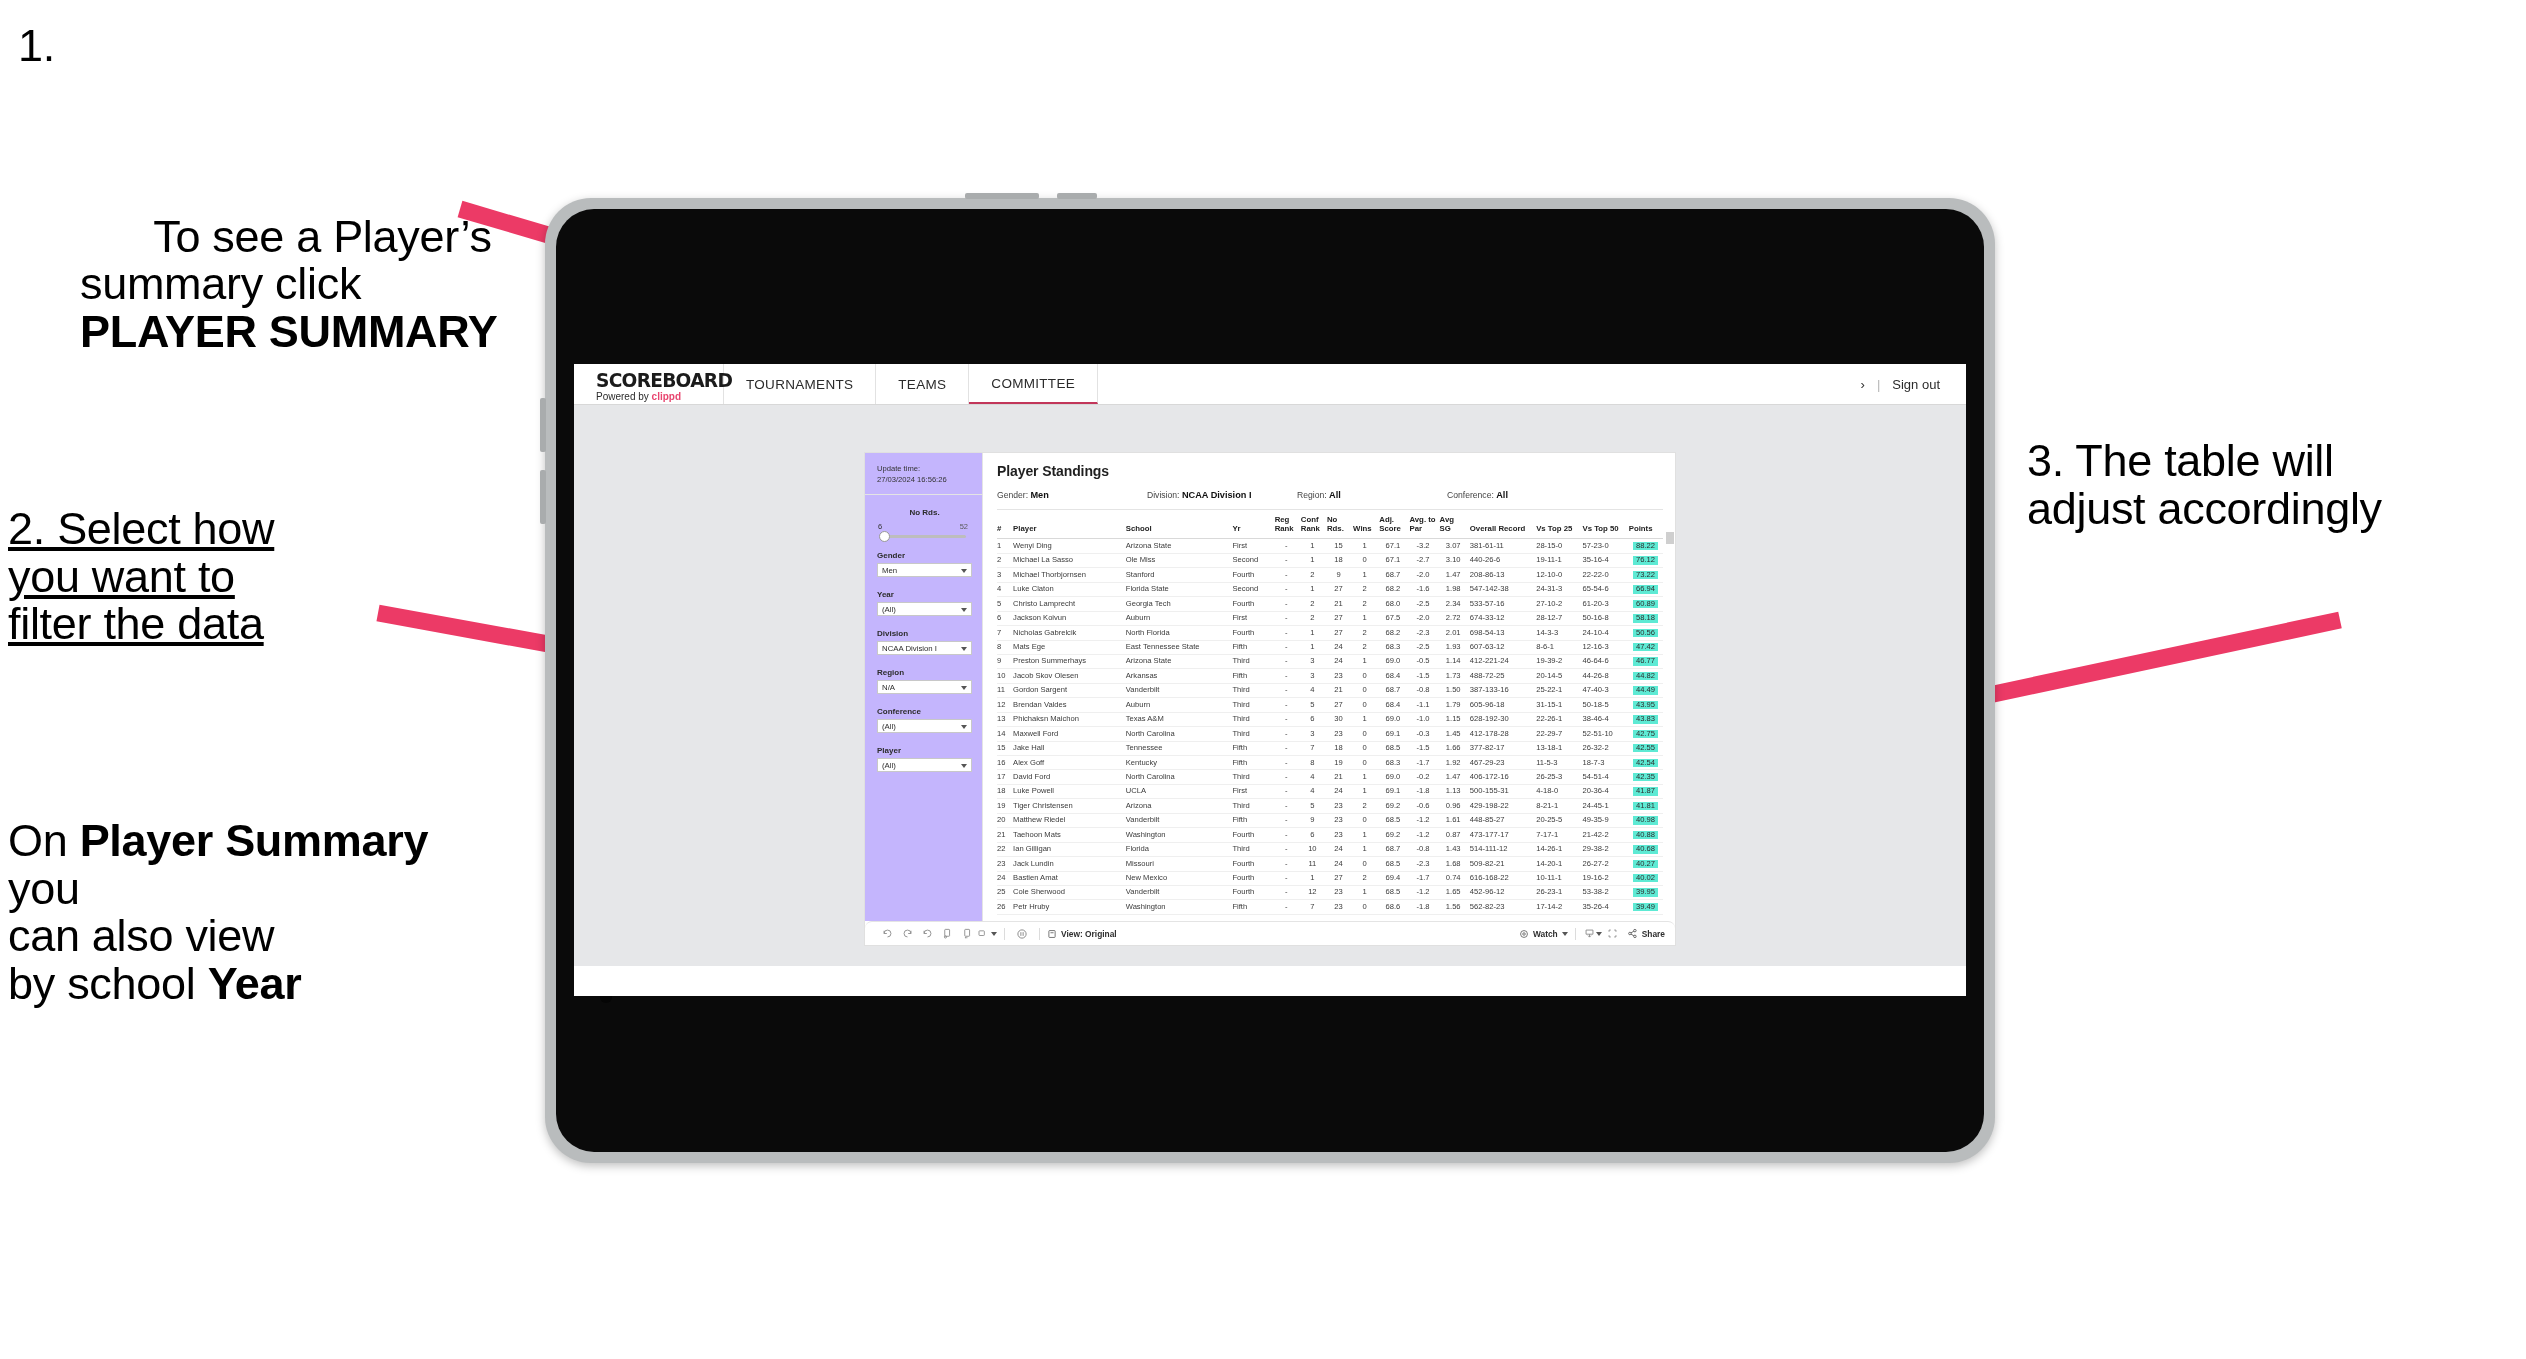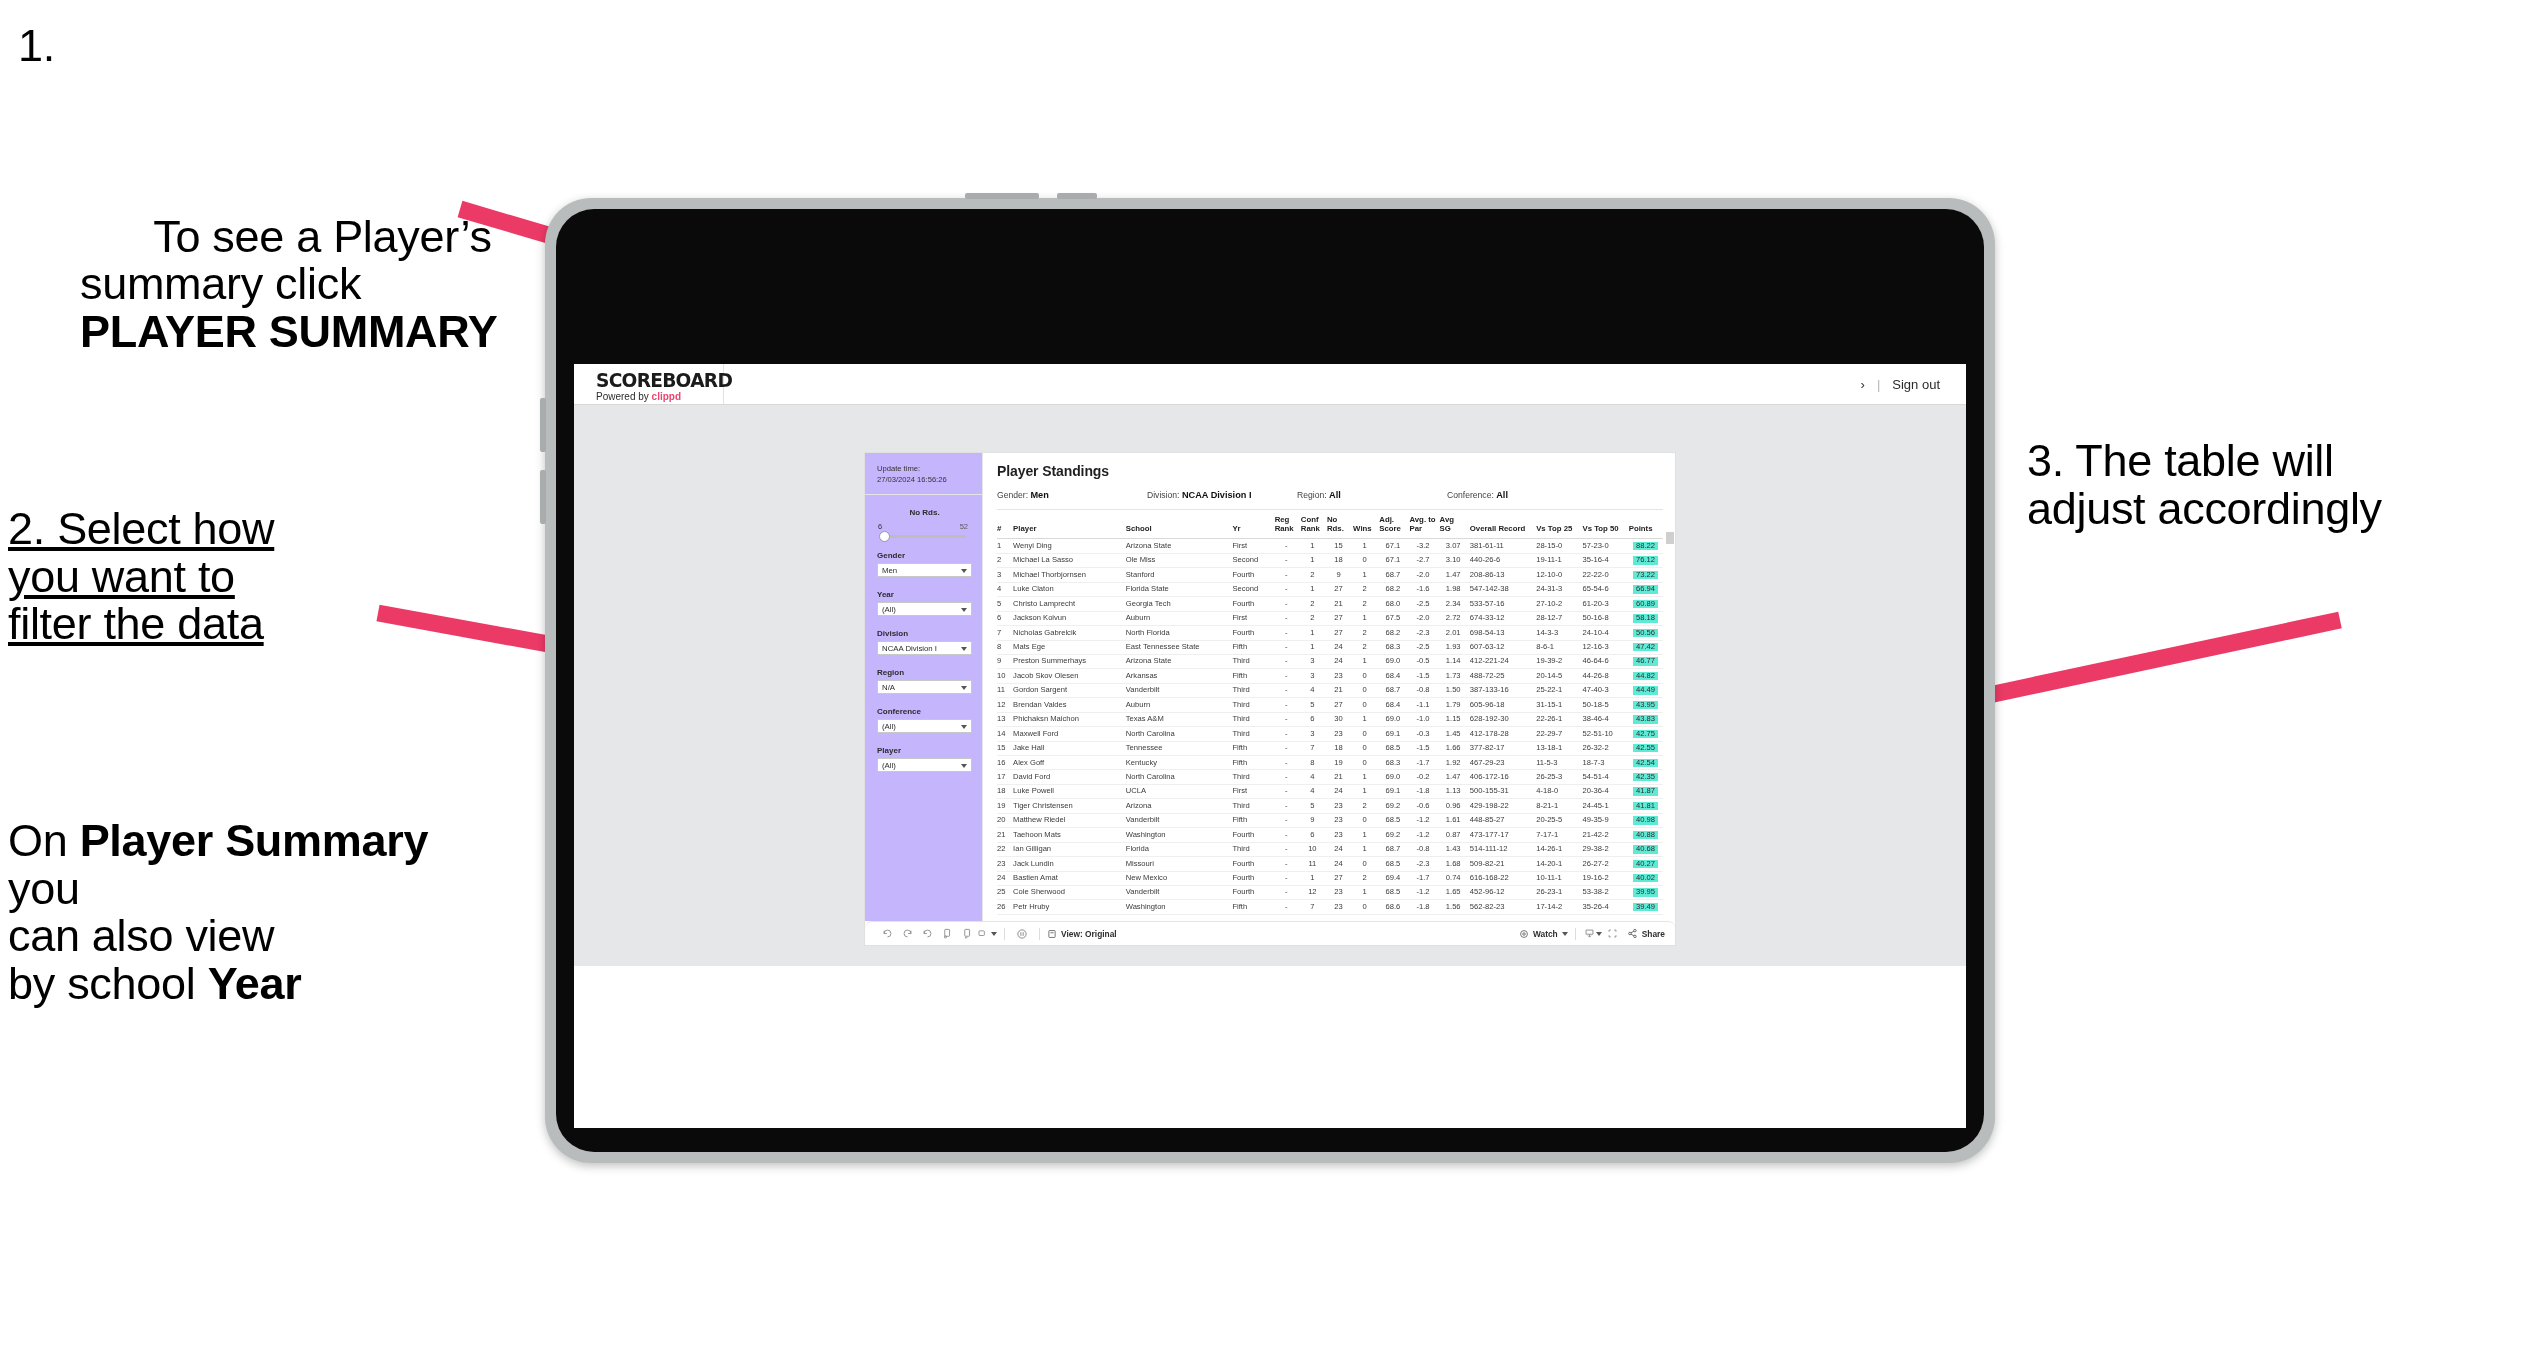--- a/index.html
+++ b/index.html
@@ -55,21 +55,21 @@
   #btn-top2 { left: 512px; top: -5px; width: 40px; height: 6px; }
   .dot { position: absolute; border-radius: 50%; }
   #cam1 { left: 38px; top: 604px; width: 22px; height: 22px; background: #000; }
   #cam2 { left: 44px; top: 648px; width: 10px; height: 10px; background: #050505; }
   #cam3 { left: 40px; top: 690px; width: 18px; height: 18px; background: #121a33; }
   #cam4 { left: 38px; top: 735px; width: 22px; height: 22px; background: #000; }
   #cam5 { left: 44px; top: 782px; width: 12px; height: 12px; background: #050505; }
 
   #screen {
     position: absolute; left: 18px; top: 155px;
-    width: 1392px; height: 764px;
+    width: 1392px; height: 632px;
     background: #ffffff;
     overflow: hidden;
   }
 
   
   #topbar {
     display: flex; align-items: stretch;
     height: 41px; background: #fff;
     border-bottom: 1px solid #d8d8d8;
   }
@@ -270,20 +270,25 @@
       <div class="dot" id="cam3"></div>
       <div class="dot" id="cam4"></div>
       <div class="dot" id="cam5"></div>
 
       <div id="screen">
 
         <div id="topbar">
           <div class="logo-block">
             <div class="logo-main">SCOREBOARD</div>
             <div class="logo-sub"><span>Powered by </span><span class="brand">clippd</span></div>
+          </div>
+          <div class="topnav">
+            <div class="topnav-item">TOURNAMENTS</div>
+            <div class="topnav-item">TEAMS</div>
+            <div class="topnav-item active">COMMITTEE</div>
           </div>
           <div class="topbar-right">
             <span class="trunc">›</span>
             <span class="sep">|</span>
             <span class="signout">Sign out</span>
           </div>
         </div>
 
 
         <div id="canvas">

